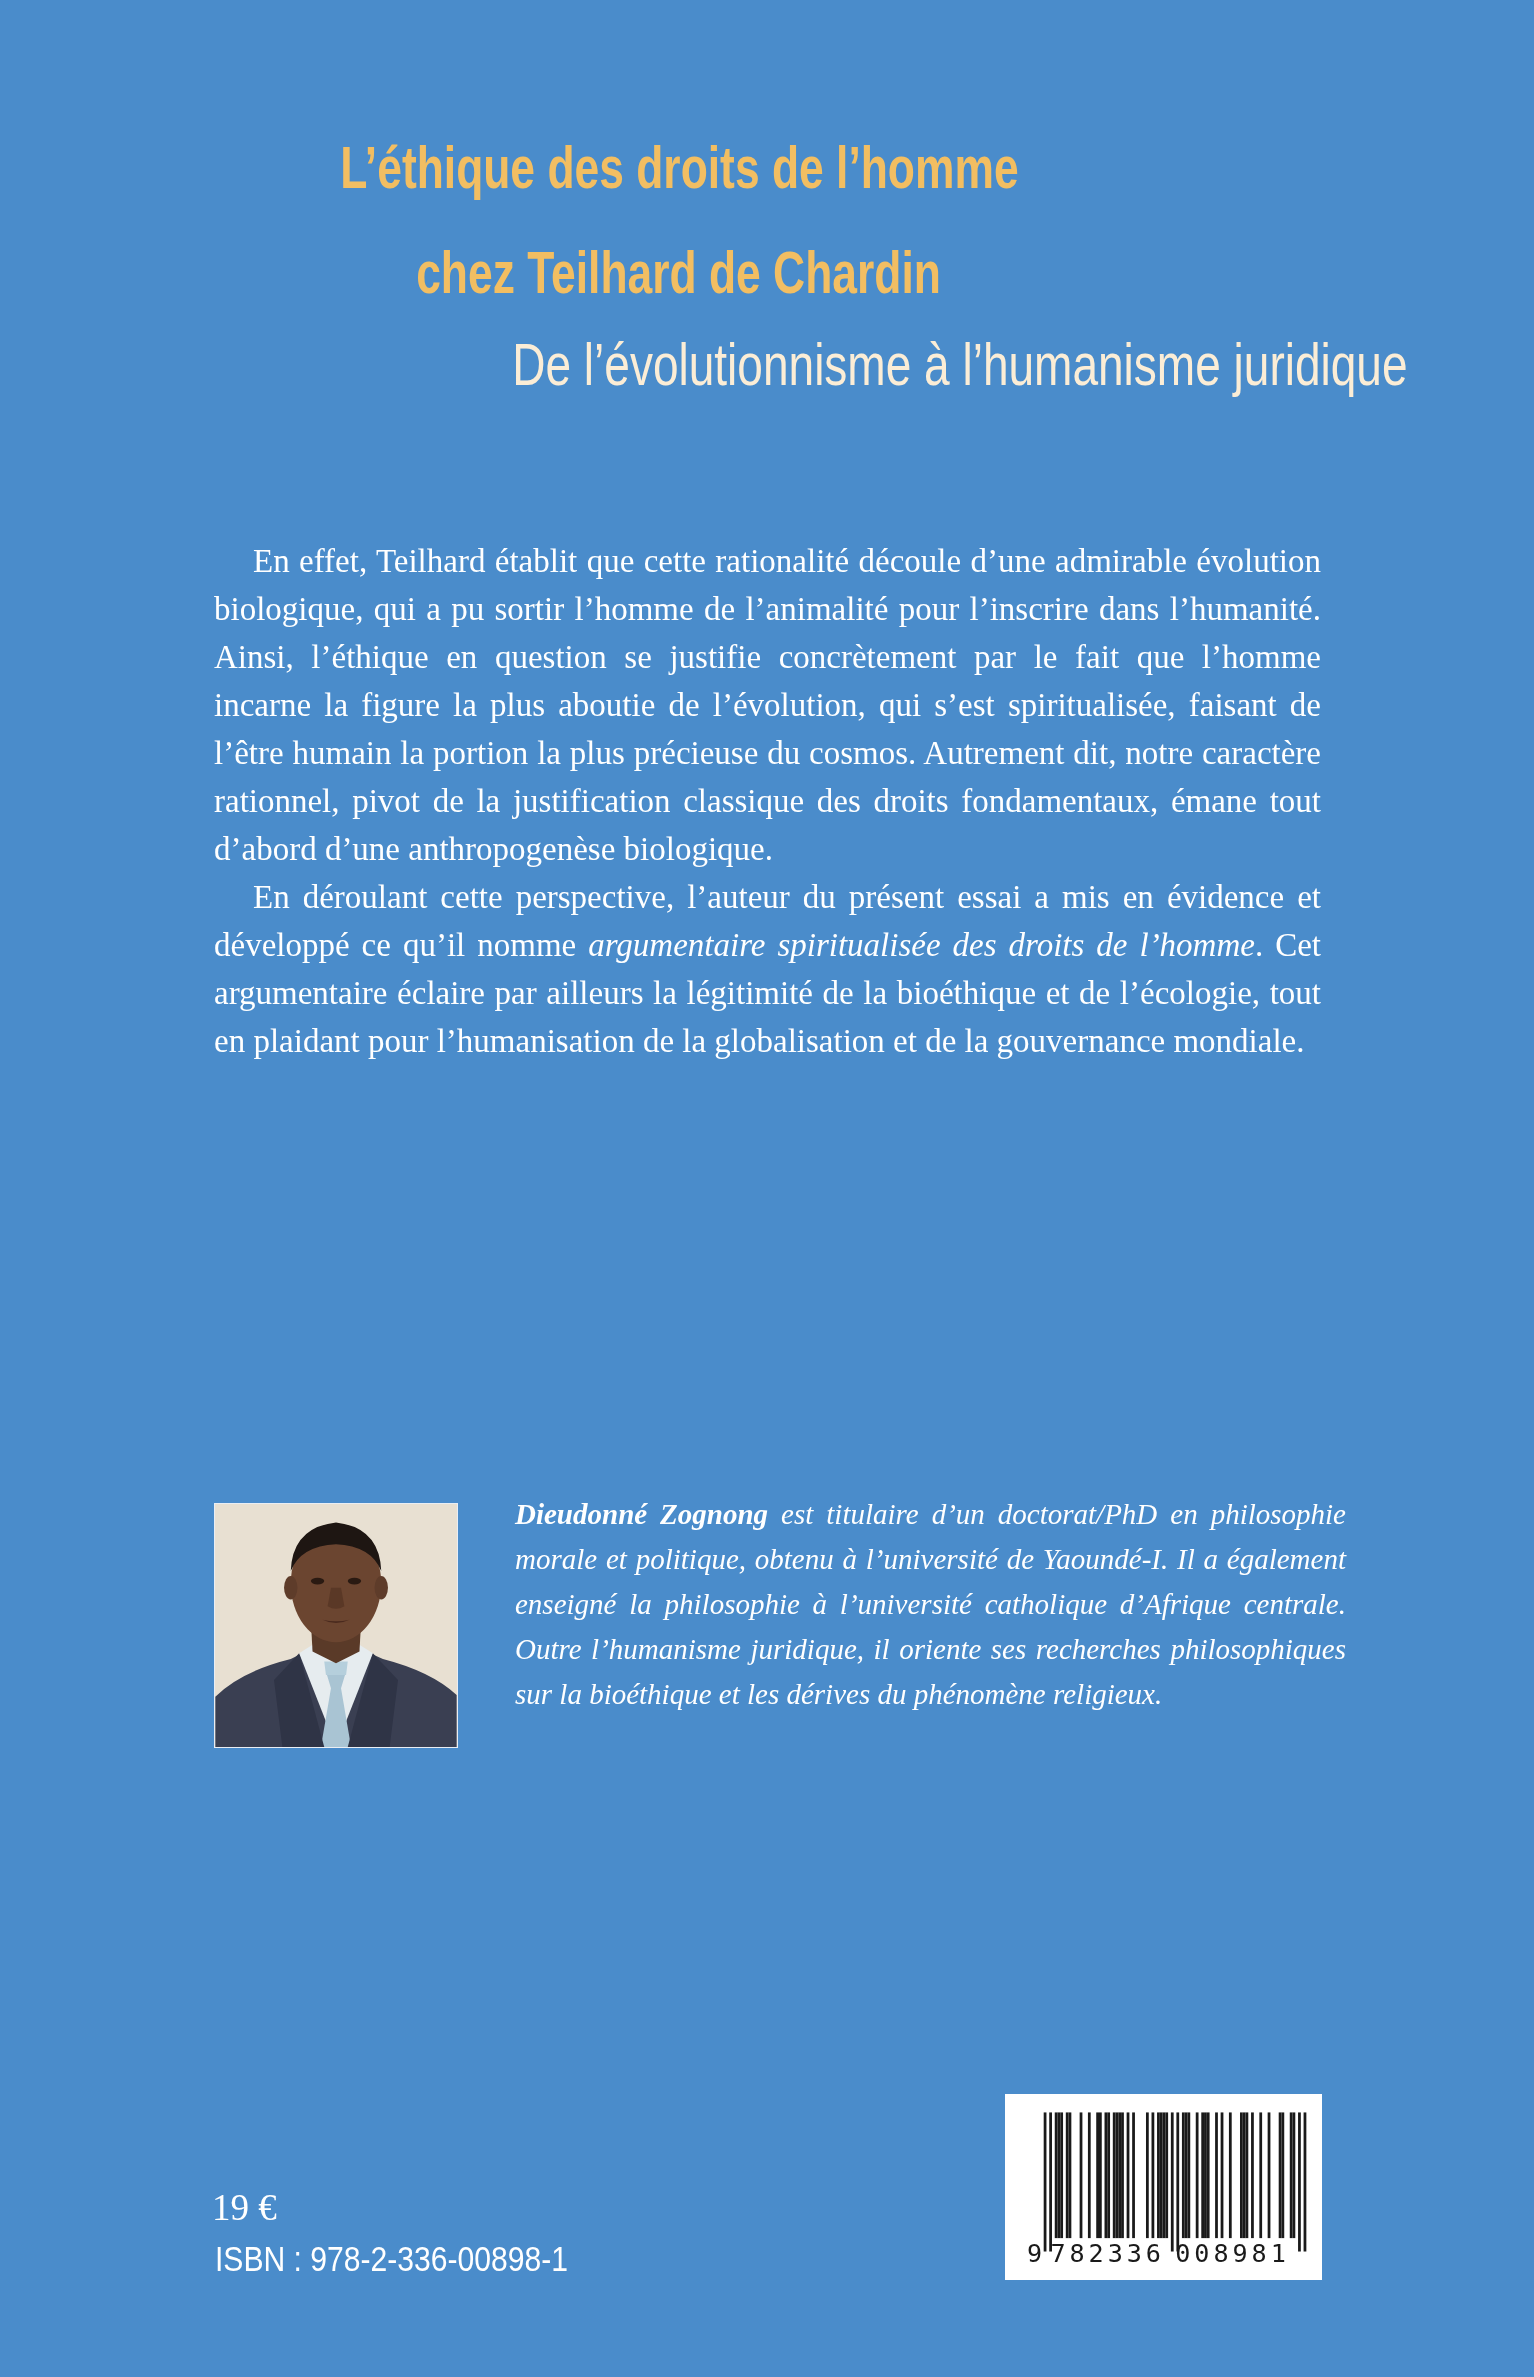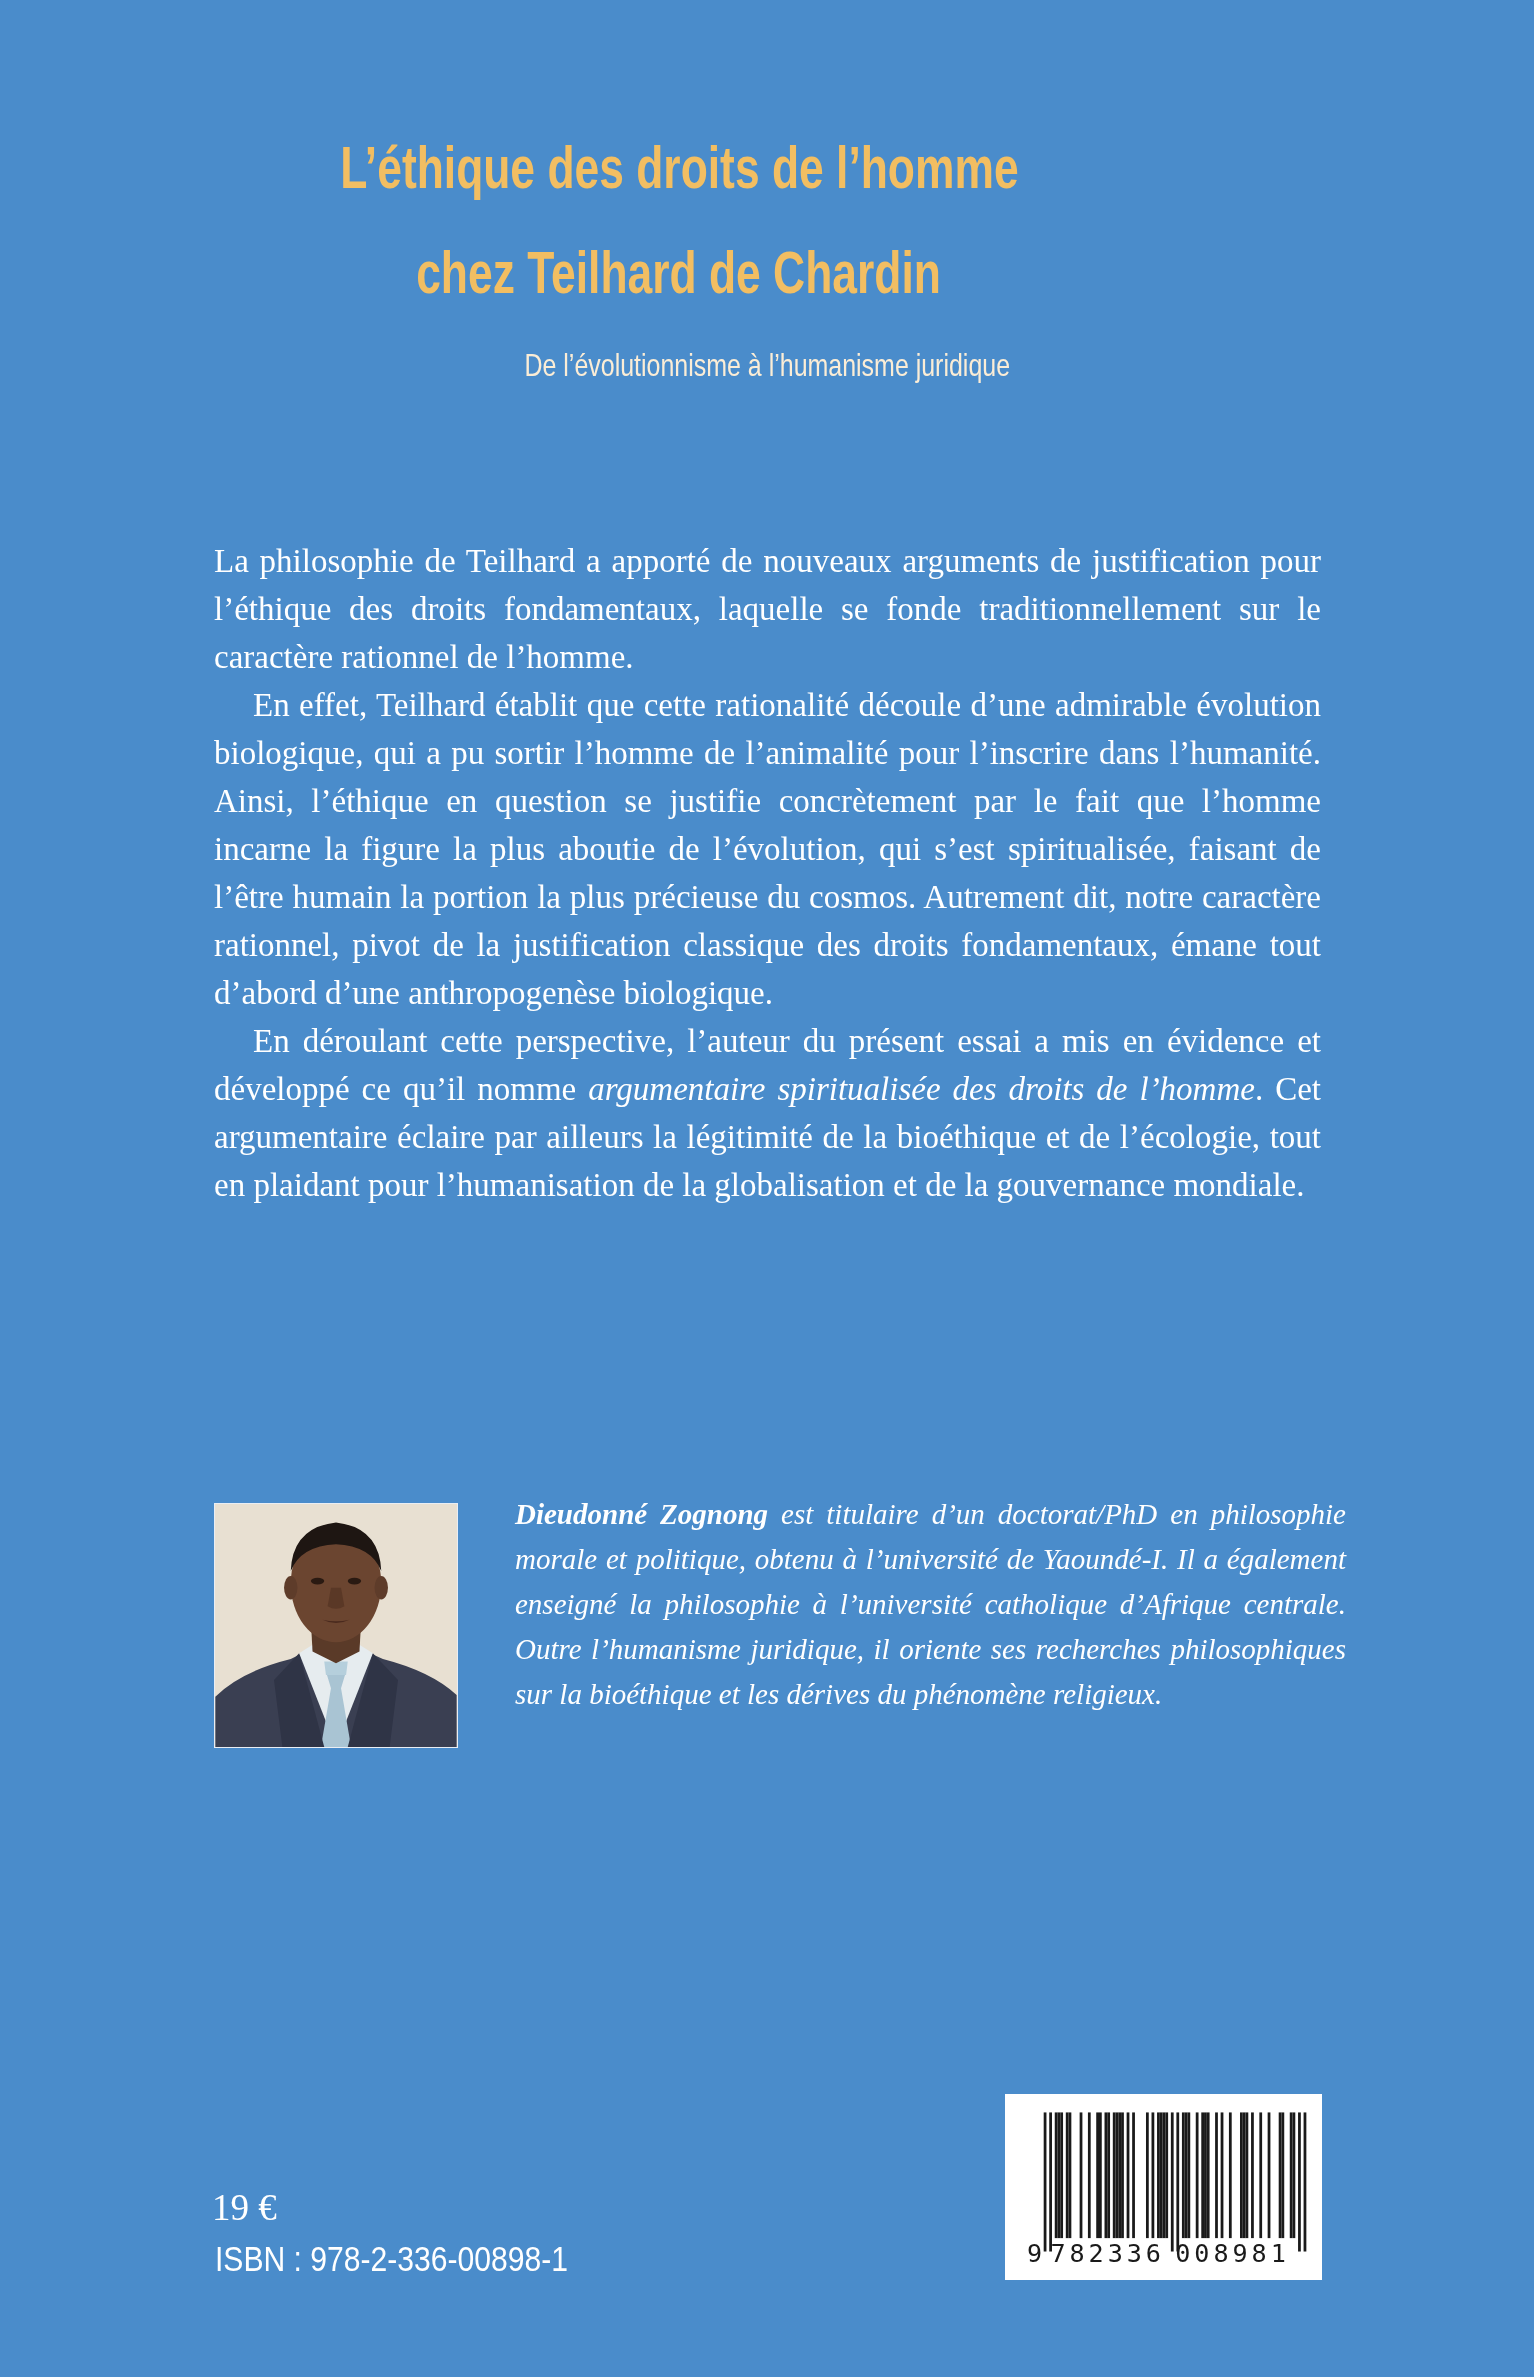--- a/index.html
+++ b/index.html
@@ -19,24 +19,24 @@
     font-weight: bold;
     color: #f2be62;
     font-size: 60px;
     line-height: 60px;
     white-space: nowrap;
   }
   .title-line span { display: inline-block; transform: scaleX(0.74); transform-origin: center; }
   .subtitle {
     position: absolute;
     left: 0; width: 1534px;
-    text-align: center;
+    text-align: right;
     font-family: "Liberation Sans", sans-serif;
     color: #fbedd6;
-    font-size: 32px;
+    font-size: 59px;
     line-height: 47px;
     white-space: nowrap;
   }
   .subtitle span { display: inline-block; transform: scaleX(0.78); transform-origin: center; }
   .blurb {
     position: absolute;
     left: 214px; top: 537px;
     width: 1107px;
     font-family: "Liberation Serif", serif;
     font-size: 33px;
@@ -101,21 +101,20 @@
   <span>L’éthique des droits de l’homme</span>
 </div>
 <div class="title-line" style="top:227px;margin-top:16px;">
   <span>chez Teilhard de Chardin</span>
 </div>
 <div class="subtitle" style="top:342px;">
   <span>De l’évolutionnisme à l’humanisme juridique</span>
 </div>
 
 <div class="blurb">
-  <p class="first">La philosophie de Teilhard a apporté de nouveaux arguments de justification pour l’éthique des droits fondamentaux, laquelle se fonde traditionnellement sur le caractère rationnel de l’homme.</p>
   <p>En effet, Teilhard établit que cette rationalité découle d’une admirable évolution biologique, qui a pu sortir l’homme de l’animalité pour l’inscrire dans l’humanité. Ainsi, l’éthique en question se justifie concrètement par le fait que l’homme incarne la figure la plus aboutie de l’évolution, qui s’est spiritualisée, faisant de l’être humain la portion la plus précieuse du cosmos. Autrement dit, notre caractère rationnel, pivot de la justification classique des droits fondamentaux, émane tout d’abord d’une anthropogenèse biologique.</p>
   <p><span>En déroulant cette perspective, l’auteur du présent essai a mis en évidence et développé ce qu’il nomme </span><em>argumentaire spiritualisée des droits de l’homme</em><span>. Cet argumentaire éclaire par ailleurs la légitimité de la bioéthique et de l’écologie, tout en plaidant pour l’humanisation de la globalisation et de la gouvernance mondiale.</span></p>
 </div>
 
 <div class="photo" title="Portrait of Dieudonné Zognong">
   <svg width="242" height="243" viewBox="0 0 288 290">
     <rect width="288" height="290" fill="#e8e0d2"></rect>
 
     <path d="M0 290 L0 230 Q30 200 90 185 L110 175 L178 175 L200 185 Q258 200 288 228 L288 290 Z" fill="#3a3f52"></path>
 

